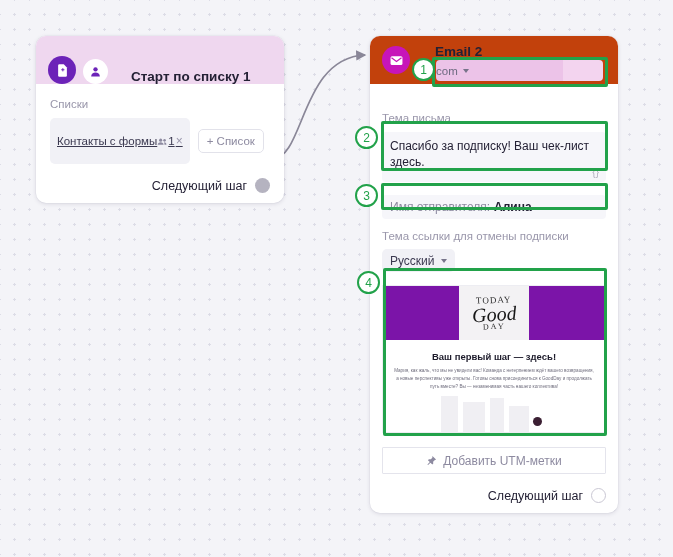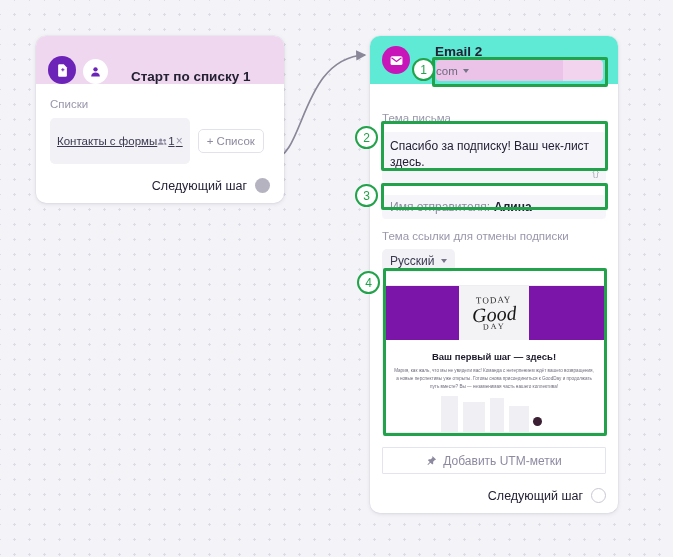--- a/index.html
+++ b/index.html
@@ -154,21 +154,21 @@
     cursor: pointer;
   }
 
   
   #email-card {
     left: 370px;
     top: 36px;
     width: 248px;
   }
   #email-card .card-head {
-    background: #5eead4;
+    background: #c2410c;
     height: 48px;
     display: flex;
     align-items: center;
     padding: 0 12px;
     position: relative;
   }
   .avatar-magenta {
     width: 28px; height: 28px;
     border-radius: 50%;
     background: #c715b9;

